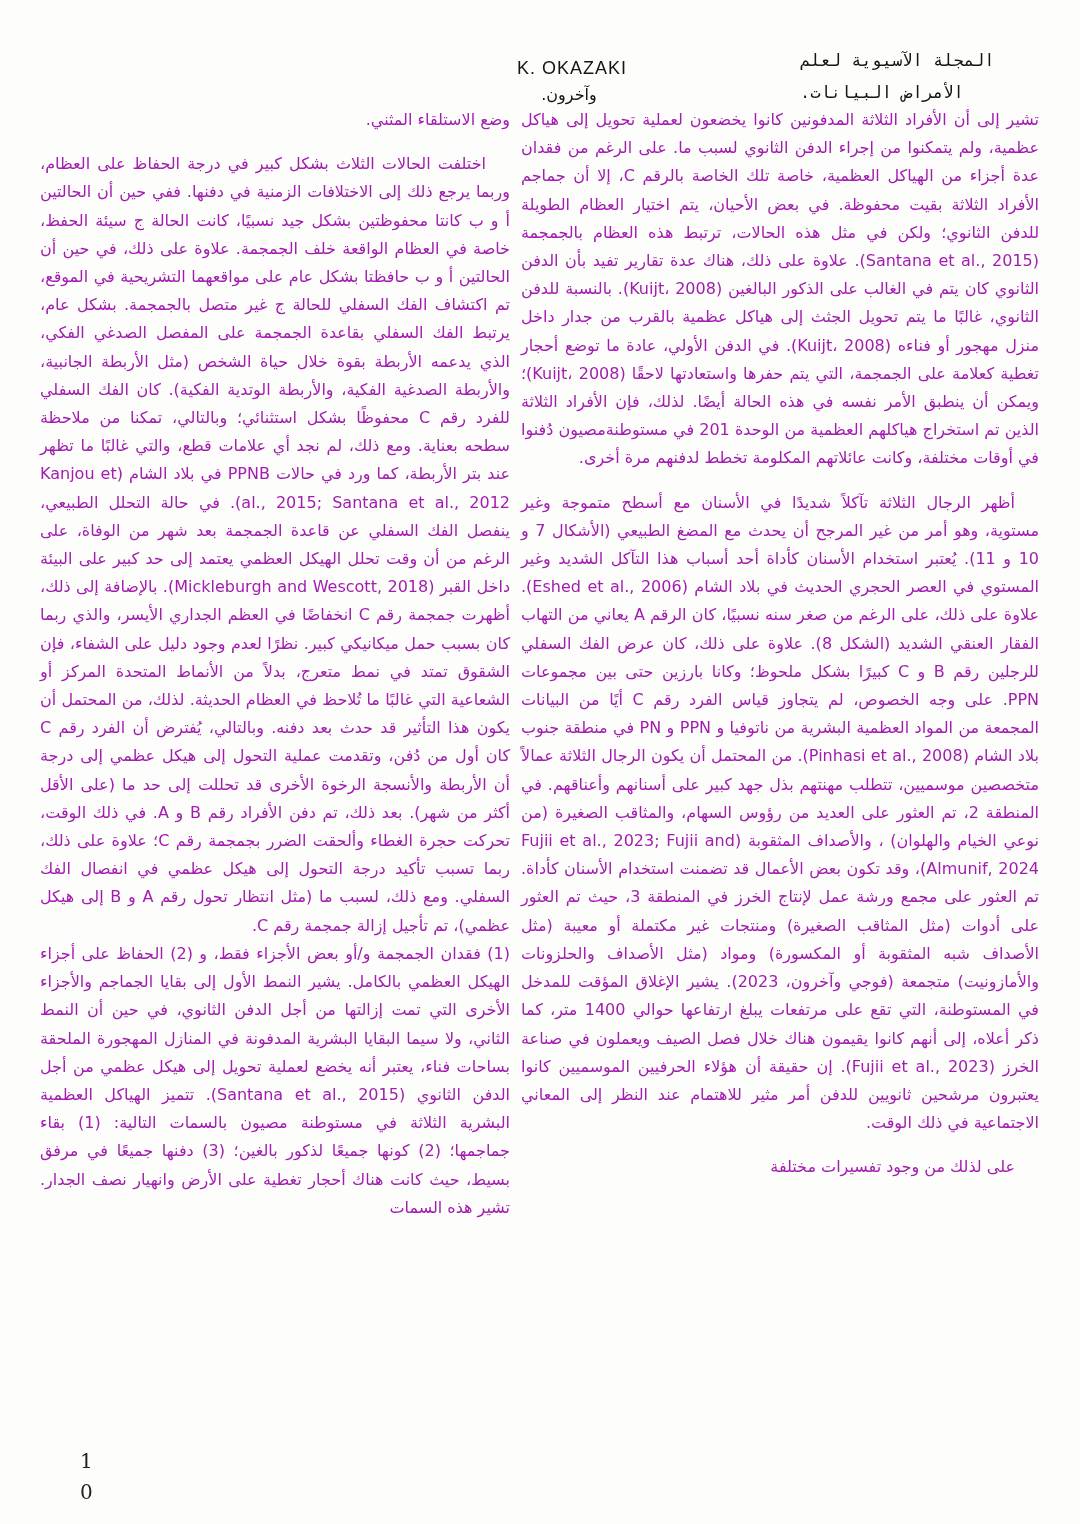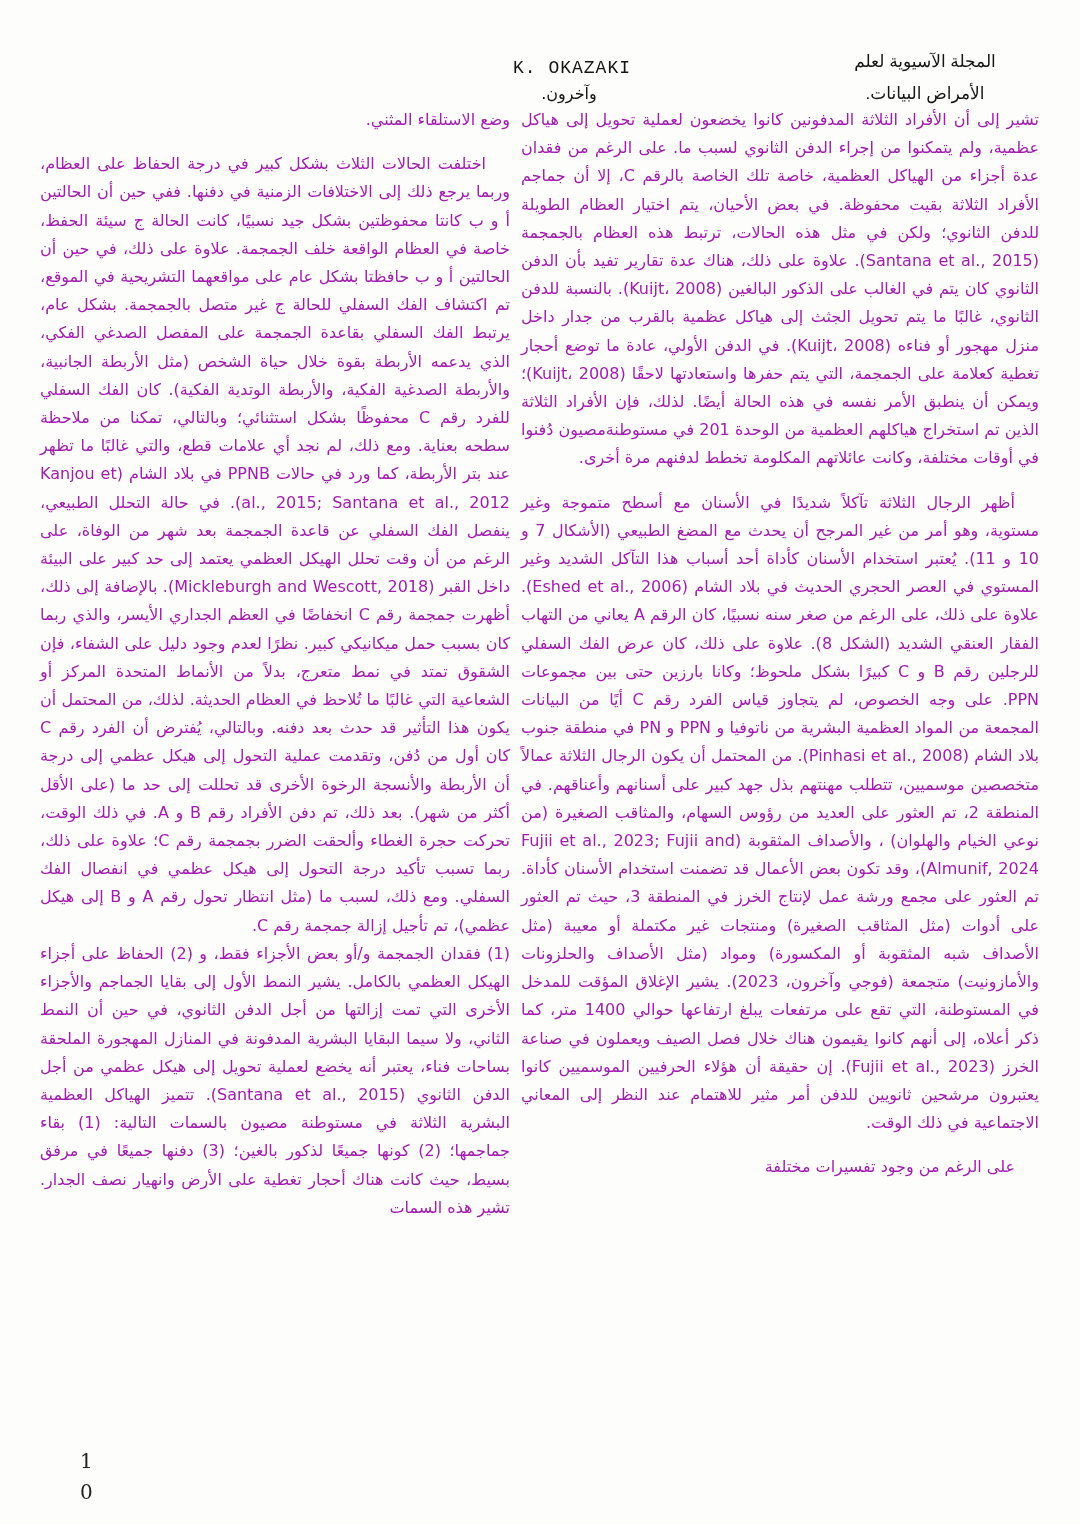--- a/index.html
+++ b/index.html
@@ -10,32 +10,32 @@
   .page {
     position: relative;
     width: 1080px; height: 1524px;
     background: #fdfdfc;
     color: #1a1a1a;
     overflow: hidden;
   }
   .journal-title {
     position: absolute;
     top: 46px; right: 30px; width: 250px;
-    direction: rtl; text-align: center;
-    font-family: Liberation Sans, sans-serif;
+    direction: rtl; text-align: left;
+    font-family: Liberation Mono, monospace;
     font-size: 17px; line-height: 32px;
     color: #151515;
   }
   .author-block {
     position: absolute;
     top: 58px; left: 503px; width: 138px;
     text-align: center;
   }
   .author-name {
-    font-family: Liberation Mono, monospace;
+    font-family: Liberation Sans, sans-serif;
     font-size: 18px; letter-spacing: 1px;
     white-space: nowrap;
     color: #151515;
   }
   .et-al {
     direction: rtl; 
     padding-right: 6px; margin-top: 6px;
     font-family: "DejaVu Sans", sans-serif;
     font-size: 16px;
     color: #151515;
@@ -74,21 +74,21 @@
   </div>
 
   <div class="author-block">
     <div class="author-name">K. OKAZAKI</div>
     <div class="et-al">وآخرون.</div>
   </div>
 
   <div class="column col-right">
     <p>تشير إلى أن الأفراد الثلاثة المدفونين كانوا يخضعون لعملية تحويل إلى هياكل عظمية، ولم يتمكنوا من إجراء الدفن الثانوي لسبب ما. على الرغم من فقدان عدة أجزاء من الهياكل العظمية، خاصة تلك الخاصة بالرقم C، إلا أن جماجم الأفراد الثلاثة بقيت محفوظة. في بعض الأحيان، يتم اختيار العظام الطويلة للدفن الثانوي؛ ولكن في مثل هذه الحالات، ترتبط هذه العظام بالجمجمة (Santana et al., 2015). علاوة على ذلك، هناك عدة تقارير تفيد بأن الدفن الثانوي كان يتم في الغالب على الذكور البالغين (Kuijt، 2008). بالنسبة للدفن الثانوي، غالبًا ما يتم تحويل الجثث إلى هياكل عظمية بالقرب من جدار داخل منزل مهجور أو فناءه (Kuijt، 2008). في الدفن الأولي، عادة ما توضع أحجار تغطية كعلامة على الجمجمة، التي يتم حفرها واستعادتها لاحقًا (Kuijt، 2008)؛ ويمكن أن ينطبق الأمر نفسه في هذه الحالة أيضًا. لذلك، فإن الأفراد الثلاثة الذين تم استخراج هياكلهم العظمية من الوحدة 201 في مستوطنةمصيون دُفنوا في أوقات مختلفة، وكانت عائلاتهم المكلومة تخطط لدفنهم مرة أخرى.</p>
     <p class="indent">أظهر الرجال الثلاثة تآكلاً شديدًا في الأسنان مع أسطح متموجة وغير مستوية، وهو أمر من غير المرجح أن يحدث مع المضغ الطبيعي (الأشكال 7 و 10 و 11). يُعتبر استخدام الأسنان كأداة أحد أسباب هذا التآكل الشديد وغير المستوي في العصر الحجري الحديث في بلاد الشام (Eshed et al., 2006). علاوة على ذلك، على الرغم من صغر سنه نسبيًا، كان الرقم A يعاني من التهاب الفقار العنقي الشديد (الشكل 8). علاوة على ذلك، كان عرض الفك السفلي للرجلين رقم B و C كبيرًا بشكل ملحوظ؛ وكانا بارزين حتى بين مجموعات PPN. على وجه الخصوص، لم يتجاوز قياس الفرد رقم C أيًا من البيانات المجمعة من المواد العظمية البشرية من ناتوفيا و PPN و PN في منطقة جنوب بلاد الشام (Pinhasi et al., 2008). من المحتمل أن يكون الرجال الثلاثة عمالاً متخصصين موسميين، تتطلب مهنتهم بذل جهد كبير على أسنانهم وأعناقهم. في المنطقة 2، تم العثور على العديد من رؤوس السهام، والمثاقب الصغيرة (من نوعي الخيام والهلوان) ، والأصداف المثقوبة (Fujii et al., 2023; Fujii and Almunif, 2024)، وقد تكون بعض الأعمال قد تضمنت استخدام الأسنان كأداة. تم العثور على مجمع ورشة عمل لإنتاج الخرز في المنطقة 3، حيث تم العثور على أدوات (مثل المثاقب الصغيرة) ومنتجات غير مكتملة أو معيبة (مثل الأصداف شبه المثقوبة أو المكسورة) ومواد (مثل الأصداف والحلزونات والأمازونيت) متجمعة (فوجي وآخرون، 2023). يشير الإغلاق المؤقت للمدخل في المستوطنة، التي تقع على مرتفعات يبلغ ارتفاعها حوالي 1400 متر، كما ذكر أعلاه، إلى أنهم كانوا يقيمون هناك خلال فصل الصيف ويعملون في صناعة الخرز (Fujii et al., 2023). إن حقيقة أن هؤلاء الحرفيين الموسميين كانوا يعتبرون مرشحين ثانويين للدفن أمر مثير للاهتمام عند النظر إلى المعاني الاجتماعية في ذلك الوقت.</p>
-    <p class="indent">على الرغم من وجود تفسيرات مختلفة</p>
+    <p class="indent">على لذلك من وجود تفسيرات مختلفة</p>
   </div>
 
   <div class="column col-left">
     <p>وضع الاستلقاء المثني.</p>
     <p class="indent">اختلفت الحالات الثلاث بشكل كبير في درجة الحفاظ على العظام، وربما يرجع ذلك إلى الاختلافات الزمنية في دفنها. ففي حين أن الحالتين أ و ب كانتا محفوظتين بشكل جيد نسبيًا، كانت الحالة ج سيئة الحفظ، خاصة في العظام الواقعة خلف الجمجمة. علاوة على ذلك، في حين أن الحالتين أ و ب حافظتا بشكل عام على مواقعهما التشريحية في الموقع، تم اكتشاف الفك السفلي للحالة ج غير متصل بالجمجمة. بشكل عام، يرتبط الفك السفلي بقاعدة الجمجمة على المفصل الصدغي الفكي، الذي يدعمه الأربطة بقوة خلال حياة الشخص (مثل الأربطة الجانبية، والأربطة الصدغية الفكية، والأربطة الوتدية الفكية). كان الفك السفلي للفرد رقم C محفوظًا بشكل استثنائي؛ وبالتالي، تمكنا من ملاحظة سطحه بعناية. ومع ذلك، لم نجد أي علامات قطع، والتي غالبًا ما تظهر عند بتر الأربطة، كما ورد في حالات PPNB في بلاد الشام (Kanjou et al., 2015; Santana et al., 2012). في حالة التحلل الطبيعي، ينفصل الفك السفلي عن قاعدة الجمجمة بعد شهر من الوفاة، على الرغم من أن وقت تحلل الهيكل العظمي يعتمد إلى حد كبير على البيئة داخل القبر (Mickleburgh and Wescott, 2018). بالإضافة إلى ذلك، أظهرت جمجمة رقم C انخفاضًا في العظم الجداري الأيسر، والذي ربما كان بسبب حمل ميكانيكي كبير. نظرًا لعدم وجود دليل على الشفاء، فإن الشقوق تمتد في نمط متعرج، بدلاً من الأنماط المتحدة المركز أو الشعاعية التي غالبًا ما تُلاحظ في العظام الحديثة. لذلك، من المحتمل أن يكون هذا التأثير قد حدث بعد دفنه. وبالتالي، يُفترض أن الفرد رقم C كان أول من دُفن، وتقدمت عملية التحول إلى هيكل عظمي إلى درجة أن الأربطة والأنسجة الرخوة الأخرى قد تحللت إلى حد ما (على الأقل أكثر من شهر). بعد ذلك، تم دفن الأفراد رقم B و A. في ذلك الوقت، تحركت حجرة الغطاء وألحقت الضرر بجمجمة رقم C؛ علاوة على ذلك، ربما تسبب تأكيد درجة التحول إلى هيكل عظمي في انفصال الفك السفلي. ومع ذلك، لسبب ما (مثل انتظار تحول رقم A و B إلى هيكل عظمي)، تم تأجيل إزالة جمجمة رقم C.</p>
     <p>(1) فقدان الجمجمة و/أو بعض الأجزاء فقط، و (2) الحفاظ على أجزاء الهيكل العظمي بالكامل. يشير النمط الأول إلى بقايا الجماجم والأجزاء الأخرى التي تمت إزالتها من أجل الدفن الثانوي، في حين أن النمط الثاني، ولا سيما البقايا البشرية المدفونة في المنازل المهجورة الملحقة بساحات فناء، يعتبر أنه يخضع لعملية تحويل إلى هيكل عظمي من أجل الدفن الثانوي (Santana et al., 2015). تتميز الهياكل العظمية البشرية الثلاثة في مستوطنة مصيون بالسمات التالية: (1) بقاء جماجمها؛ (2) كونها جميعًا لذكور بالغين؛ (3) دفنها جميعًا في مرفق بسيط، حيث كانت هناك أحجار تغطية على الأرض وانهيار نصف الجدار. تشير هذه السمات</p>
   </div>
 
   <div class="page-number">
     <div>1</div>

